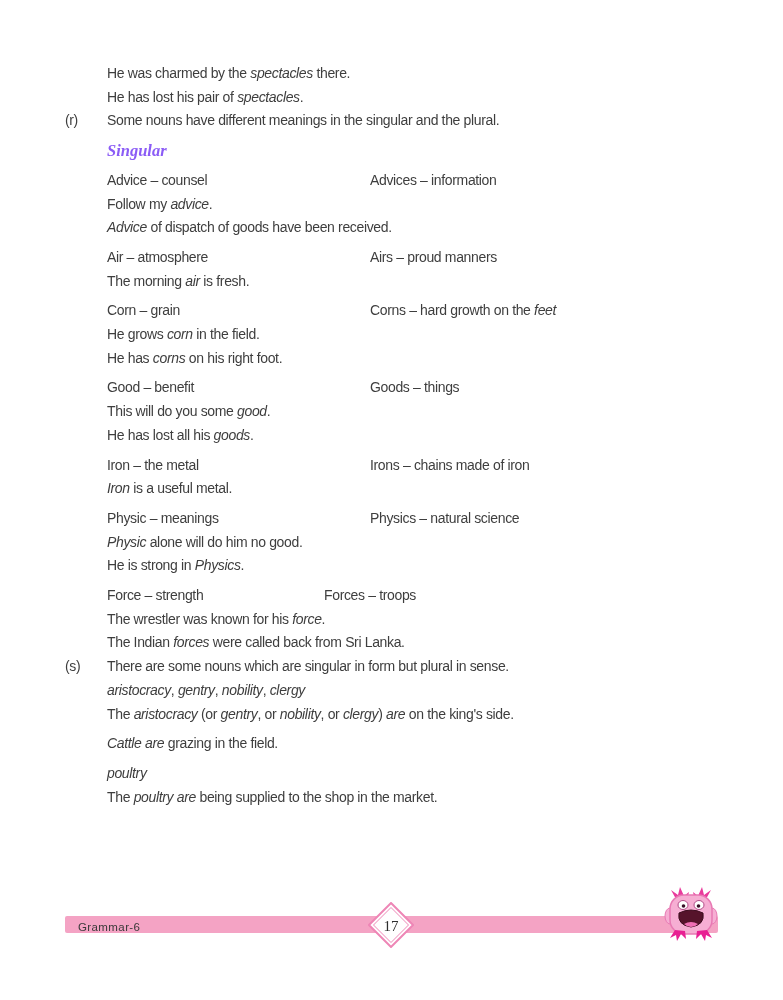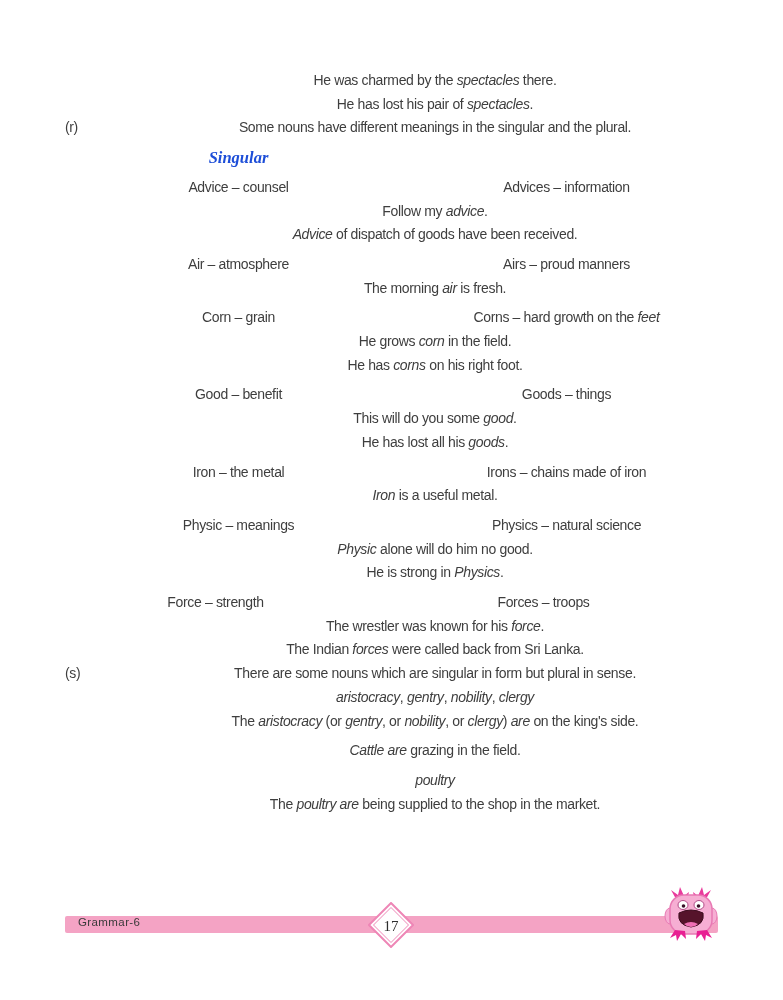--- a/index.html
+++ b/index.html
@@ -1,38 +1,38 @@
 <!DOCTYPE html>
 <html><head>
 <meta charset="utf-8">
 <style>
   html,body{margin:0;padding:0;background:#ffffff;}
   .page{
     position:relative;width:783px;height:1000px;background:#ffffff;overflow:hidden;
     font-family:"Liberation Sans",sans-serif;color:#3e3e3e;
   }
   .content{
-    position:absolute;left:107px;top:69px;right:20px;
-    font-size:14px;letter-spacing:-0.35px;text-align:center;
+    position:absolute;left:107px;top:62px;right:20px;
+    font-size:14px;letter-spacing:-0.35px;
   }
   .line{line-height:23.7px;white-space:nowrap;}
   .para{position:relative;line-height:23.7px;white-space:nowrap;}
   .plabel{position:absolute;left:-42px;top:0;}
   .gap-top{margin-top:6px;}
   .pair-head{display:grid;grid-template-columns:263px 1fr;line-height:23.7px;white-space:nowrap;}
   .pair-head.compact{grid-template-columns:217px 1fr;}
   .colhead{
     font-family:"Liberation Serif",serif;font-style:italic;font-weight:bold;
-    font-size:16.5px;color:#1d4ed8;letter-spacing:0;
+    font-size:16.5px;color:#8b5cf6;letter-spacing:0;
   }
   i{font-style:italic;}
   
   .footer-bar{
     position:absolute;left:65px;top:916px;width:653px;height:17px;
-    background:#f4a3c4;border-radius:2px;display:flex;align-items:flex-start;
+    background:#f4a3c4;border-radius:2px;display:flex;align-items:flex-end;
   }
   .book-label{font-size:11.5px;color:#3a3a3a;padding-left:13px;letter-spacing:0.4px;}
   .diamond{position:absolute;left:368px;top:902px;}
   .mascot{position:absolute;left:662px;top:886px;}
 </style>
 </head>
 <body>
 
 <div class="page">
 

